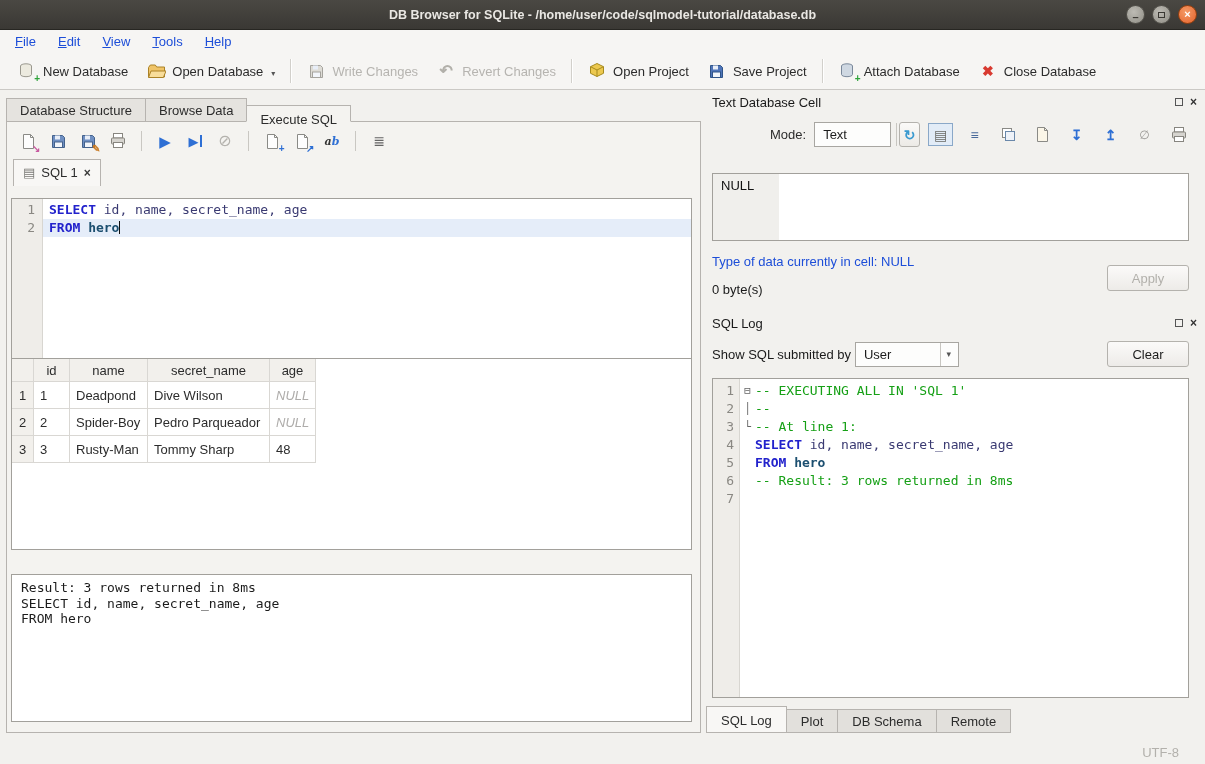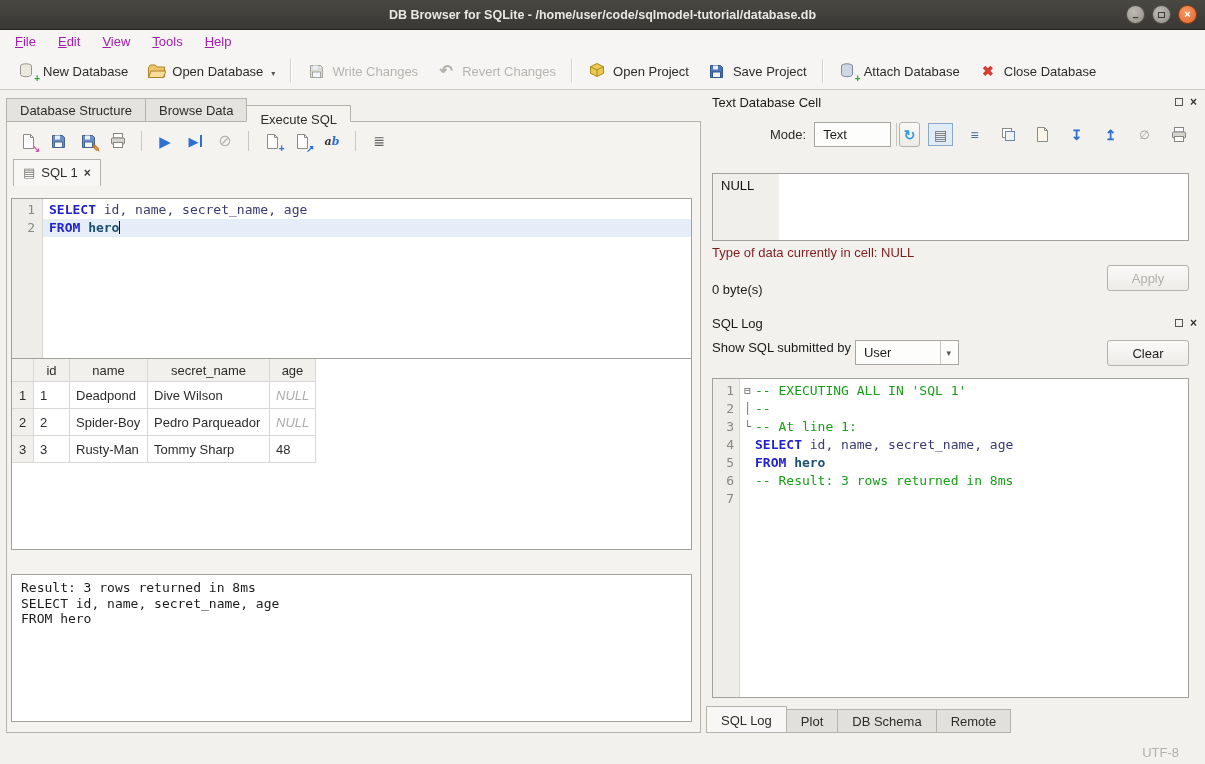--- a/index.html
+++ b/index.html
@@ -16,21 +16,21 @@
   .wc { width:19px; height:19px; border-radius:50%; display:flex; align-items:center; justify-content:center; }
   .wc-minimize, .wc-maximize { background:radial-gradient(circle at 40% 35%, #bdbbb4, #8f8d85); border:1px solid #55534d; }
   .wc-close { background:radial-gradient(circle at 40% 35%, #f49a66, #e5622b); border:1px solid #96400f; }
   .wc-g { font-size:11px; font-weight:bold; color:#3a3833; line-height:1; }
   .wc-close .wc-g { color:#fff; }
   .wc-sq { width:7px; height:6px; border:1.5px solid #3a3833; }
 
   
   .menubar { position:absolute; top:30px; left:0; right:0; height:23px; background:#f6f5f3;
     display:flex; align-items:center; padding-left:4px; }
-  .menu-item { padding:12px 11px; color:#a21caf; }
+  .menu-item { padding:12px 11px; color:#1d4ed8; }
   .menu-item u { text-decoration:underline; }
 
   
   .toolbar { position:absolute; top:53px; left:0; right:0; height:37px; background:#f6f5f3;
     border-bottom:1px solid #cbc9c5; display:flex; align-items:center; padding-left:8px; }
   .tbtn { display:flex; align-items:center; gap:6px; padding:4px 9px; color:#2c2c2c; }
   .tbtn.disabled { color:#b6b4b0; }
   .ticon-wrap { display:inline-flex; width:20px; height:20px; align-items:center; justify-content:center; }
   .tcaret { font-size:8px; color:#555; align-self:flex-end; margin:0 0 3px 2px; }
   .tsep { width:1px; height:24px; background:#d2d0cb; box-shadow:1px 0 0 #ffffff; margin:0 6px; }
@@ -106,29 +106,29 @@
   .imp-btn { width:27px; height:25px; background:linear-gradient(#fbfaf8,#eceae6); border:1px solid #b4b2ad; border-radius:3px;
     display:flex; align-items:center; justify-content:center; }
   .cell-toolbar { margin-left:auto; display:flex; gap:9px; align-items:center; }
   .cicon { width:25px; height:23px; display:flex; align-items:center; justify-content:center; border:1px solid transparent; }
   .cicon.selected { border-color:#8aa8c8; background:#e2ecf7; }
 
   .cell-editor { position:absolute; top:83px; left:6px; right:10px; height:68px; border:1px solid #a2a09b; background:#fff; }
   .cell-gutter { position:absolute; left:0; top:0; bottom:0; width:66px; background:#f0efec; padding:4px 0 0 8px; color:#111; }
   .cell-white { position:absolute; left:66px; right:0; top:0; bottom:0; background:#fff; }
 
-  .type-row { position:absolute; top:155px; left:6px; color:#7f1d1d; }
+  .type-row { position:absolute; top:164px; left:6px; color:#1d4ed8; }
   .size-row { position:absolute; top:192px; left:6px; color:#1a1a1a; }
 
   .btn { display:flex; align-items:center; justify-content:center; height:26px; width:82px; font-size:13px;
     background:linear-gradient(#fbfaf9,#edebe8); border:1px solid #b4b2ad; border-radius:3px; }
   .apply-btn { position:absolute; top:175px; right:10px; color:#b2b0ab; }
   .clear-btn { margin-left:auto; color:#1c1c1c; }
 
-  .filter-row { position:absolute; top:250px; left:6px; right:10px; height:28px; display:flex; color:#1a1a1a; }
+  .filter-row { position:absolute; top:250px; left:6px; right:10px; height:28px; display:flex; align-items:center; color:#1a1a1a; }
   .sel-user { min-width:104px; margin-left:4px; }
 
   .log-box { position:absolute; top:288px; left:6px; right:10px; height:320px; border:1px solid #a2a09b;
     background:linear-gradient(to right,#efede9 0,#efede9 26px,#d8d6d1 26px,#d8d6d1 27px,#ffffff 27px);
     font-family:"DejaVu Sans Mono", monospace; font-size:13px; line-height:18px; overflow:hidden; padding-top:3px; }
   .lg-line { display:flex; height:18px; }
   .lg-gutter { width:27px; flex:none; text-align:right; padding-right:6px; color:#8a8883; }
   .lg-fold { width:15px; flex:none; text-align:center; color:#666; font-size:11px; line-height:18px; }
   .lg-code { flex:1; white-space:pre; }
 

